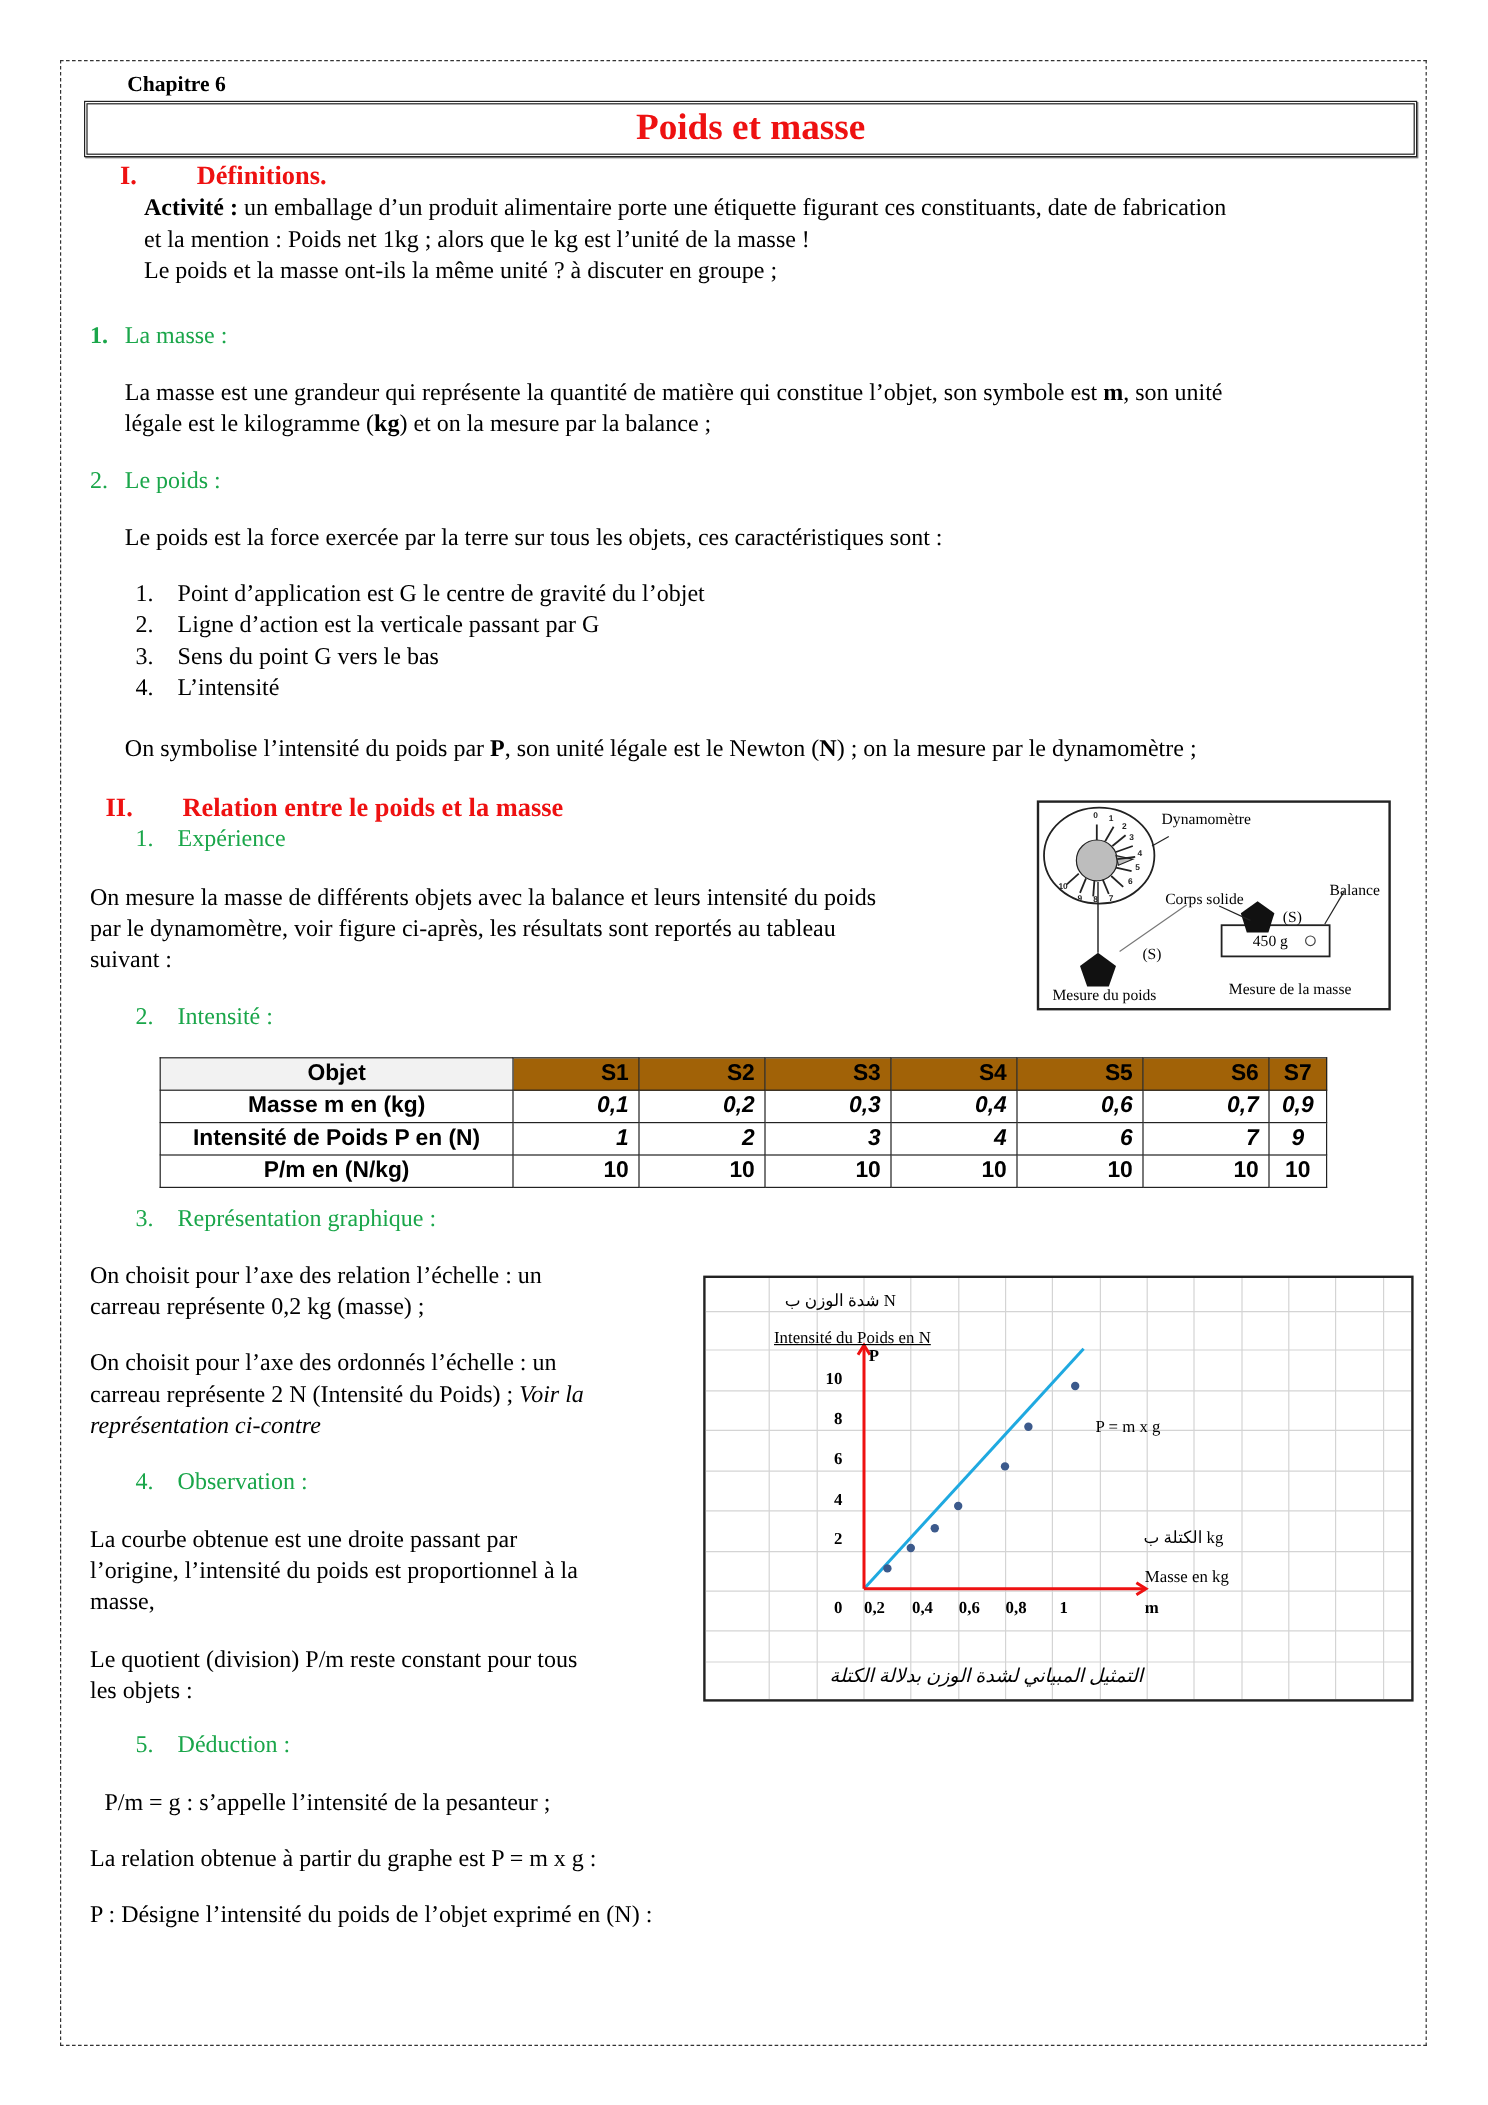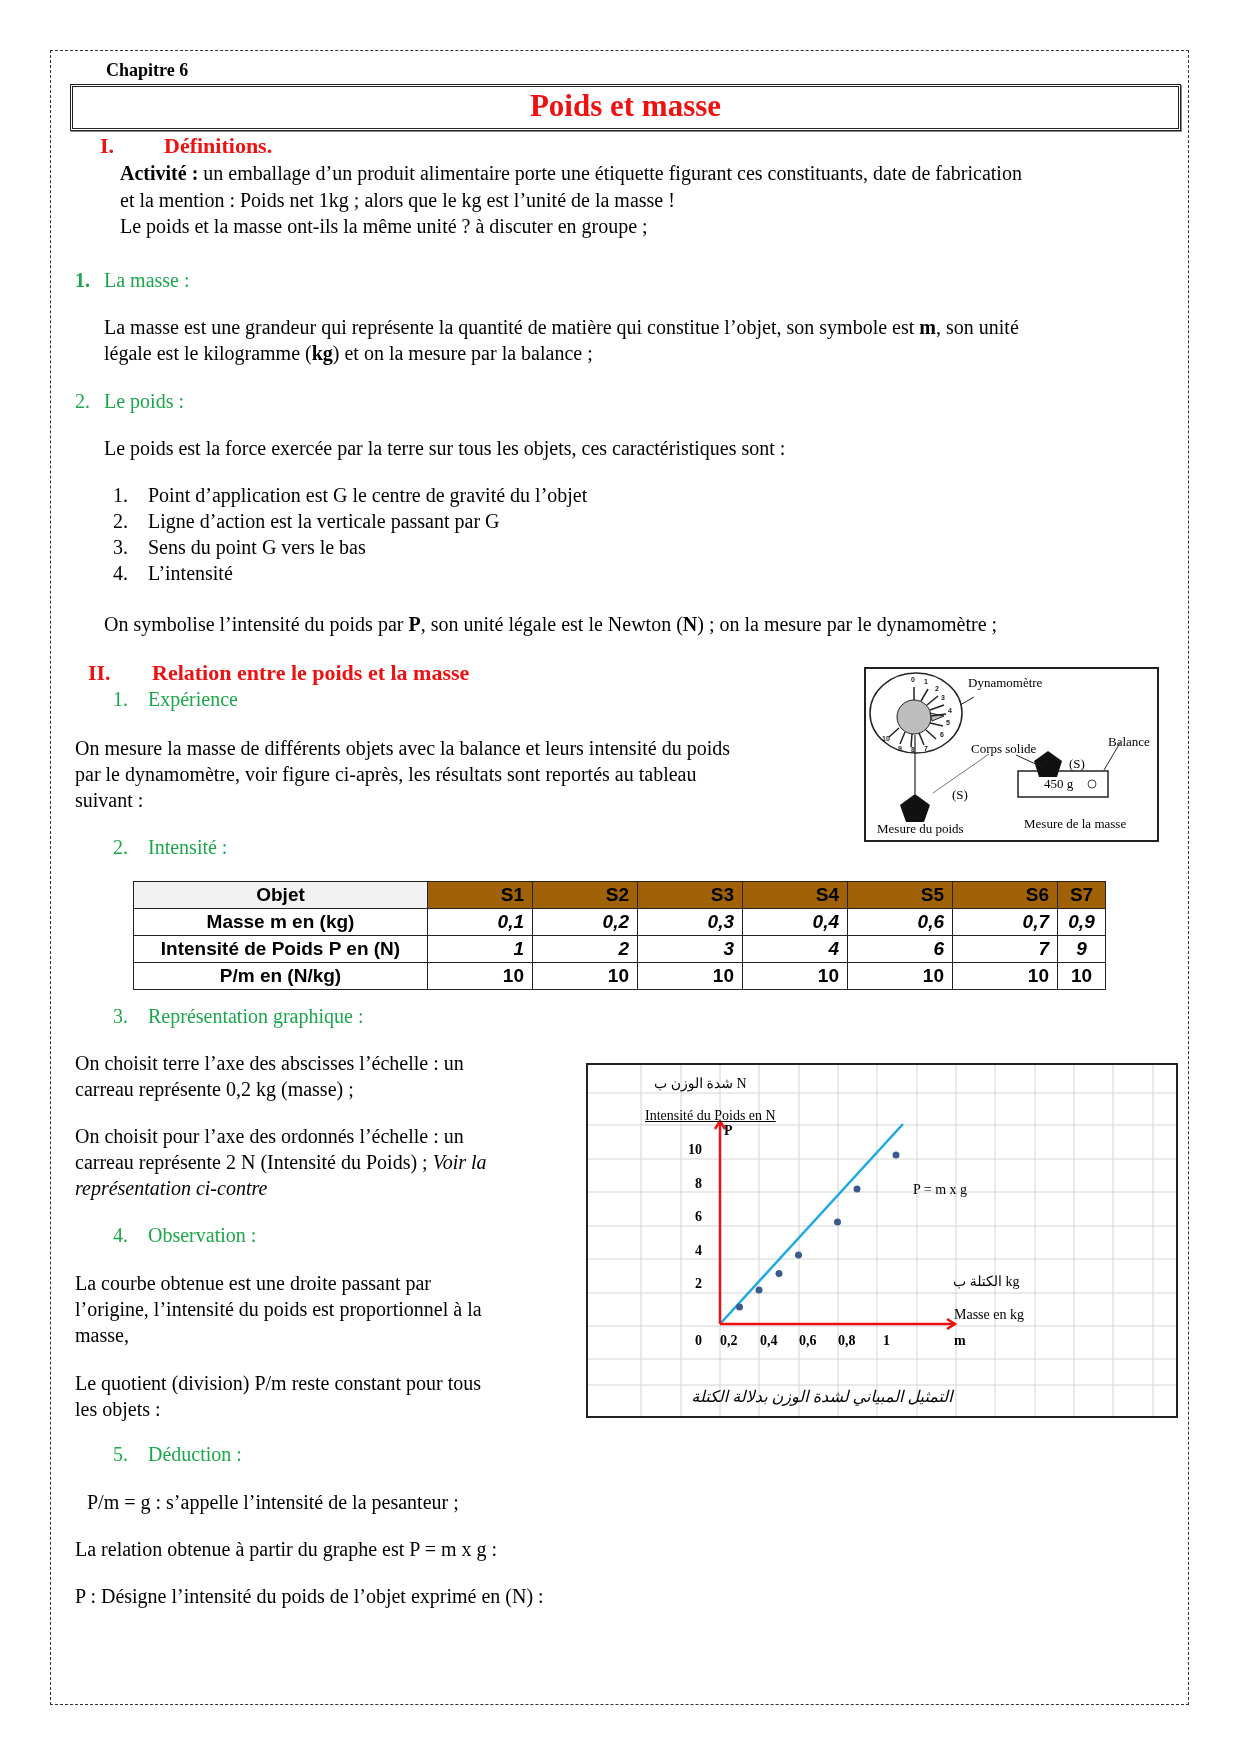--- a/index.html
+++ b/index.html
@@ -208,21 +208,21 @@
     <td class="c">10</td>
     <td class="c">10</td>
     <td class="c7">10</td>
   </tr>
 </tbody>
   </table>
 
 <div class="abs txt green" style="left:113px; top:1003px;">
   <span class="num2">3.</span><span>Représentation graphique :</span>
 </div>
-<div class="abs txt" style="left:75px; top:1050px;">On choisit terre l’axe des abscisses l’échelle : un</div>
+<div class="abs txt" style="left:75px; top:1050px;">On choisit pour l’axe des relation l’échelle : un</div>
 <div class="abs txt" style="left:75px; top:1076px;">carreau représente  0,2 kg (masse) ;</div>
 <div class="abs txt" style="left:75px; top:1123px;">On choisit pour l’axe des ordonnés  l’échelle : un</div>
 <div class="abs txt" style="left:75px; top:1149px;">
   <span>carreau représente 2 N (Intensité du Poids) ;  </span><span class="italic">Voir la</span>
 </div>
 <div class="abs txt italic" style="left:75px; top:1175px;">représentation ci-contre</div>
 
 <div class="abs txt green" style="left:113px; top:1222px;">
   <span class="num2">4.</span><span>Observation :</span>
 </div>

